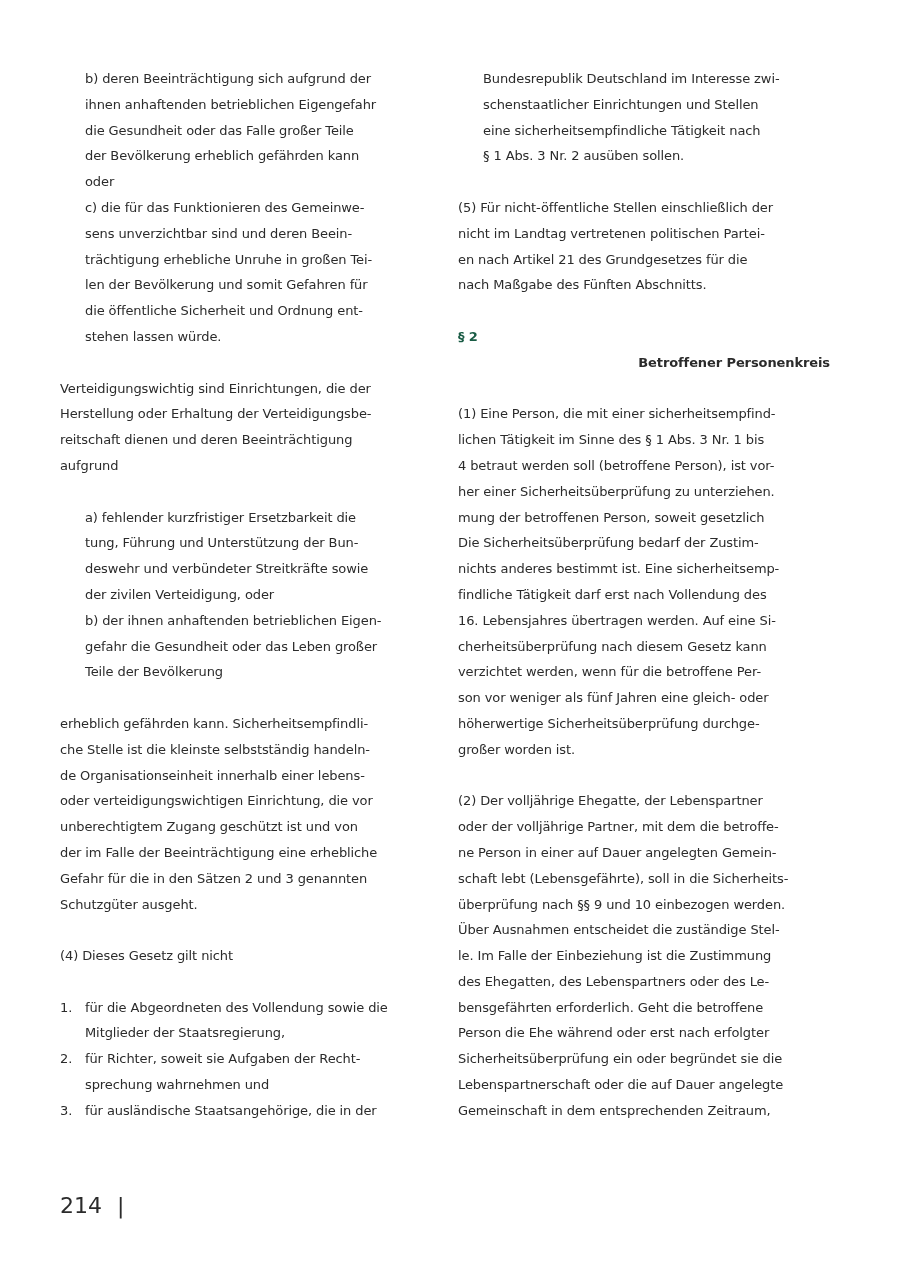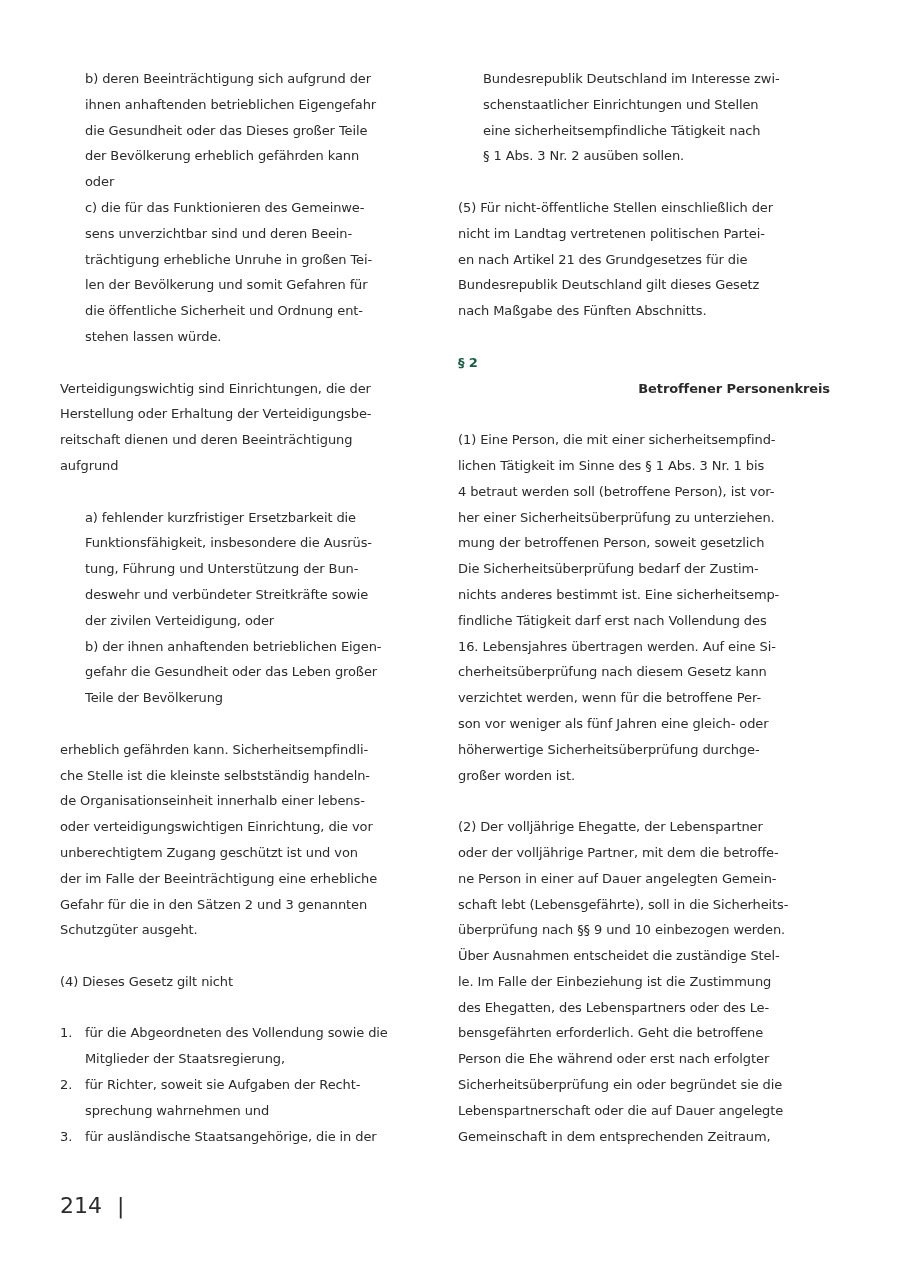--- a/index.html
+++ b/index.html
@@ -17,41 +17,40 @@
   .heading-title { font-weight: bold; text-align: right; }
   .page-number { position: absolute; left: 60px; top: 1193px; font-size: 22px; }
 </style>
 </head>
 <body>
 
 <div class="col col-left">
   <div class="indent">
     <span class="line">b) deren Beeinträchtigung sich aufgrund der</span>
     <span class="line">ihnen anhaftenden betrieblichen Eigengefahr</span>
-    <span class="line">die Gesundheit oder das Dieses großer Teile</span>
+    <span class="line">die Gesundheit oder das Falle großer Teile</span>
     <span class="line">der Bevölkerung erheblich gefährden kann</span>
     <span class="line">oder</span>
     <span class="line">c) die für das Funktionieren des Gemeinwe-</span>
     <span class="line">sens unverzichtbar sind und deren Beein-</span>
     <span class="line">trächtigung erhebliche Unruhe in großen Tei-</span>
     <span class="line">len der Bevölkerung und somit Gefahren für</span>
     <span class="line">die öffentliche Sicherheit und Ordnung ent-</span>
     <span class="line">stehen lassen würde.</span>
   </div>
   <div class="gap"></div>
   <div>
     <span class="line">Verteidigungswichtig sind Einrichtungen, die der</span>
     <span class="line">Herstellung oder Erhaltung der Verteidigungsbe-</span>
     <span class="line">reitschaft dienen und deren Beeinträchtigung</span>
     <span class="line">aufgrund</span>
   </div>
   <div class="gap"></div>
   <div class="indent">
     <span class="line">a) fehlender kurzfristiger Ersetzbarkeit die</span>
-    <span class="line">Funktionsfähigkeit, insbesondere die Ausrüs-</span>
     <span class="line">tung, Führung und Unterstützung der Bun-</span>
     <span class="line">deswehr und verbündeter Streitkräfte sowie</span>
     <span class="line">der zivilen Verteidigung, oder</span>
     <span class="line">b) der ihnen anhaftenden betrieblichen Eigen-</span>
     <span class="line">gefahr die Gesundheit oder das Leben großer</span>
     <span class="line">Teile der Bevölkerung</span>
   </div>
   <div class="gap"></div>
   <div>
     <span class="line">erheblich gefährden kann. Sicherheitsempfindli-</span>
@@ -95,21 +94,20 @@
     <span class="line">Bundesrepublik Deutschland im Interesse zwi-</span>
     <span class="line">schenstaatlicher Einrichtungen und Stellen</span>
     <span class="line">eine sicherheitsempfindliche Tätigkeit nach</span>
     <span class="line">§ 1 Abs. 3 Nr. 2 ausüben sollen.</span>
   </div>
   <div class="gap"></div>
   <div>
     <span class="line">(5) Für nicht-öffentliche Stellen einschließlich der</span>
     <span class="line">nicht im Landtag vertretenen politischen Partei-</span>
     <span class="line">en nach Artikel 21 des Grundgesetzes für die</span>
-    <span class="line">Bundesrepublik Deutschland gilt dieses Gesetz</span>
     <span class="line">nach Maßgabe des Fünften Abschnitts.</span>
   </div>
   <div class="gap"></div>
   <span class="line heading-num">§ 2</span>
   <span class="line heading-title">Betroffener Personenkreis</span>
   <div class="gap"></div>
   <div>
     <span class="line">(1) Eine Person, die mit einer sicherheitsempfind-</span>
     <span class="line">lichen Tätigkeit im Sinne des § 1 Abs. 3 Nr. 1 bis</span>
     <span class="line">4 betraut werden soll (betroffene Person), ist vor-</span>

